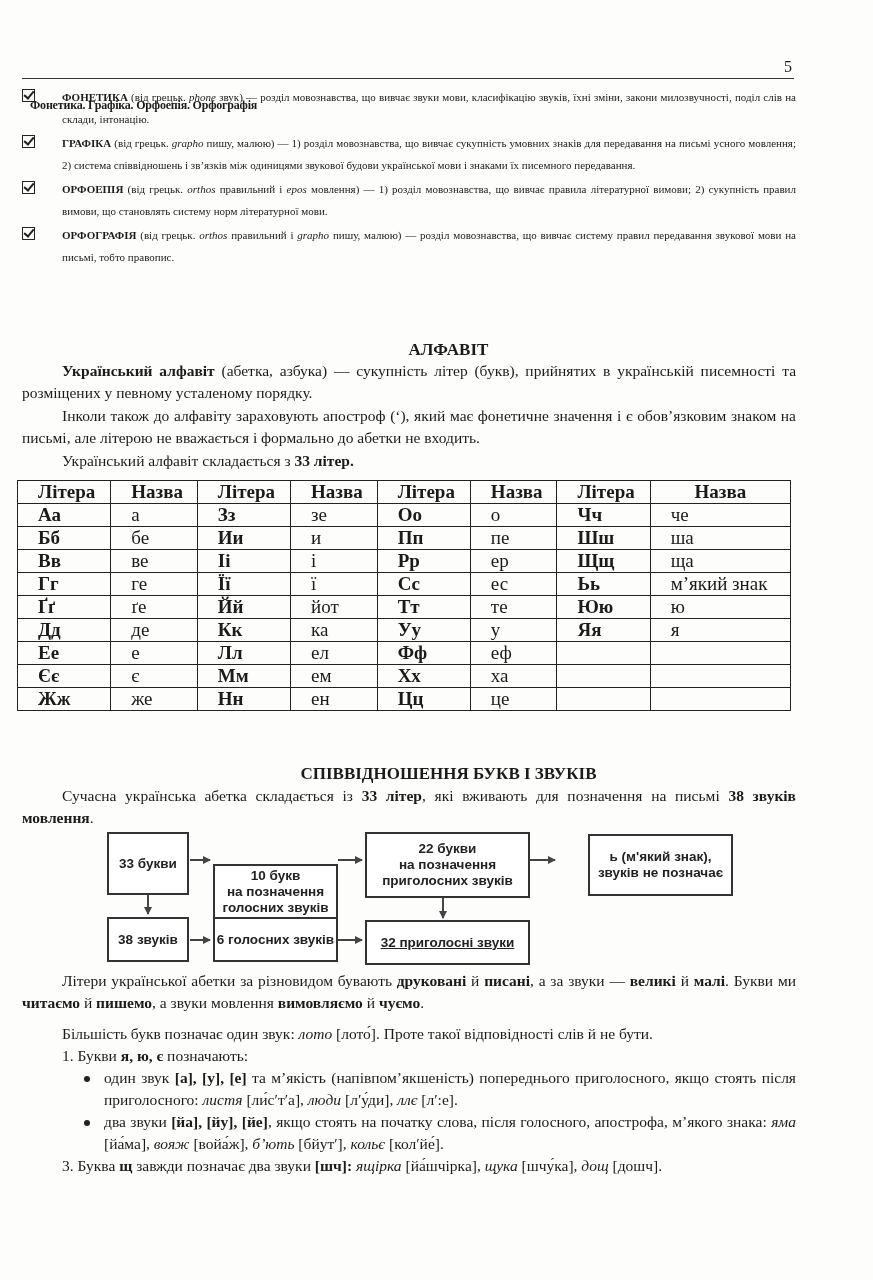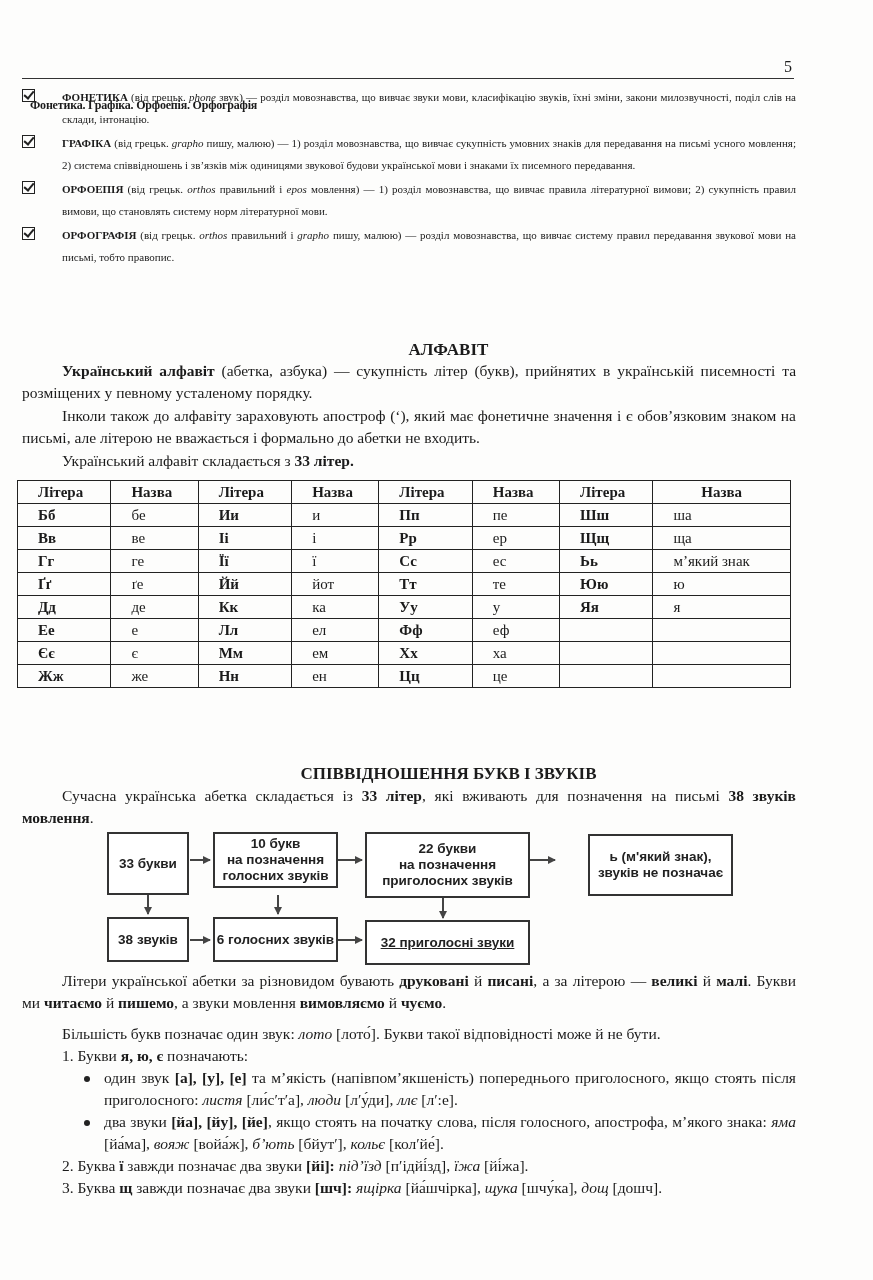--- a/index.html
+++ b/index.html
@@ -19,21 +19,21 @@
   .def .chk::after { content:""; position:absolute; left:3px; top:-1px; width:4px; height:8px; border-right:2px solid #222; border-bottom:2px solid #222; transform:rotate(40deg); }
   .def b { font-weight:bold; }
   .def i { font-style:italic; }
   h2 {
     position:absolute; margin:12px; font-size:17px; font-weight:bold; text-align:center; left:0; width:873px;
   }
   .para { position:absolute; left:22px; width:774px; font-size:15.5px; line-height:22px; text-align:justify; }
   .indent { text-indent:40px; }
   table.alpha {
     position:absolute; left:17px; top:480px; width:774px; border-collapse:collapse;
-    font-size:15px;
+    font-size:19px;
   }
   table.alpha td, table.alpha th {
     border:1.4px solid #222; height:22px; padding:0 0 0 20px; text-align:left; font-weight:normal;
   }
   table.alpha th { font-weight:bold; padding-left:20px; }
   table.alpha td.let { font-weight:bold; }
   .diagram { position:absolute; left:0; top:0; width:873px; height:1280px; pointer-events:none; }
   .box {
     position:absolute; border:2.5px solid #333; box-sizing:border-box; background:#fff;
     font-family:"Liberation Sans", sans-serif; font-weight:bold; font-size:13.5px;
@@ -88,20 +88,30 @@
       <th>Назва</th>
       <th>Літера</th>
       <th>Назва</th>
       <th>Літера</th>
       <th>Назва</th>
       <th>Літера</th>
       <th style="text-align:center;padding-left:0;">Назва</th>
     </tr>
   </thead>
   <tbody id="alpha-body">
+      <tr>
+        <td class="let">Аа</td>
+        <td>а</td>
+        <td class="let">Зз</td>
+        <td>зе</td>
+        <td class="let">Оо</td>
+        <td>о</td>
+        <td class="let">Чч</td>
+        <td>че</td>
+      </tr>
       <tr>
         <td class="let">Бб</td>
         <td>бе</td>
         <td class="let">Ии</td>
         <td>и</td>
         <td class="let">Пп</td>
         <td>пе</td>
         <td class="let">Шш</td>
         <td>ша</td>
       </tr>
@@ -193,51 +203,48 @@
     <line x1="190" y1="860" x2="210" y2="860" stroke="#444" stroke-width="2" marker-end="url(#ah)"></line>
     <line x1="338" y1="860" x2="362" y2="860" stroke="#444" stroke-width="2" marker-end="url(#ah)"></line>
     <line x1="530" y1="860" x2="555" y2="860" stroke="#444" stroke-width="2" marker-end="url(#ah)"></line>
     <line x1="148" y1="895" x2="148" y2="914" stroke="#444" stroke-width="2" marker-end="url(#ah)"></line>
     <line x1="278" y1="895" x2="278" y2="914" stroke="#444" stroke-width="2" marker-end="url(#ah)"></line>
     <line x1="443" y1="895" x2="443" y2="918" stroke="#444" stroke-width="2" marker-end="url(#ah)"></line>
     <line x1="190" y1="940" x2="210" y2="940" stroke="#444" stroke-width="2" marker-end="url(#ah)"></line>
     <line x1="338" y1="940" x2="362" y2="940" stroke="#444" stroke-width="2" marker-end="url(#ah)"></line>
   </svg>
   <div class="box" style="left:107px;top:832px;width:82px;height:63px;">33 букви</div>
-  <div class="box" style="left:213px;top:832px;width:125px;height:56px;white-space:pre-line;">10 букв
+  <div class="box" style="left:213px;top:864px;width:125px;height:56px;white-space:pre-line;">10 букв
 на позначення
 голосних звуків</div>
   <div class="box" style="left:365px;top:832px;width:165px;height:66px;white-space:pre-line;">22 букви
 на позначення
 приголосних звуків</div>
   <div class="box" style="left:588px;top:834px;width:145px;height:62px;white-space:pre-line;">ь (м'який знак),
 звуків не позначає</div>
   <div class="box" style="left:107px;top:917px;width:82px;height:45px;">38 звуків</div>
   <div class="box" style="left:213px;top:917px;width:125px;height:45px;">6 голосних звуків</div>
   <div class="box" style="left:365px;top:920px;width:165px;height:45px;text-decoration:underline;">32 приголосні звуки</div>
 </div>
 
 <div class="para indent" style="top:970px;">
-  <span>Літери української абетки за різновидом бувають </span><b>друковані</b><span> й </span><b>писані</b><span>, а за літерою — </span><b>великі</b><span> й </span><b>малі</b><span>. Букви ми </span><b>читаємо</b><span> й </span><b>пишемо</b><span>, а звуки мовлення </span><b>вимовляємо</b><span> й </span><b>чуємо</b><span>.</span>
+  <span>Літери української абетки за різновидом бувають </span><b>друковані</b><span> й </span><b>писані</b><span>, а за звуки — </span><b>великі</b><span> й </span><b>малі</b><span>. Букви ми </span><b>читаємо</b><span> й </span><b>пишемо</b><span>, а звуки мовлення </span><b>вимовляємо</b><span> й </span><b>чуємо</b><span>.</span>
 </div>
 
 <div class="list" style="top:1023px;">
   <div style="padding-left:40px;">
-    <span>Більшість букв позначає один звук: </span><i>лото</i><span> [лото́]. Букви такої відповідності може й не бути.</span>
+    <span>Більшість букв позначає один звук: </span><i>лото</i><span> [лото́]. Проте такої відповідності слів й не бути.</span>
   </div>
   <div style="padding-left:40px;">
     <span>1. Букви </span><b>я, ю, є</b><span> позначають:</span>
   </div>
   <div class="bullet-item">
     <span class="dot"></span>
     <span class="txt"><span>один звук </span><b>[а], [у], [е]</b><span> та м’якість (напівпом’якшеність) попереднього приголосного, якщо стоять після приголосного: </span><i>листя</i><span> [ли́с′т′а], </span><i>люди</i><span> [л′у́ди], </span><i>ллє</i><span> [л′:е].</span></span>
   </div>
   <div class="bullet-item">
     <span class="dot"></span>
     <span class="txt"><span>два звуки </span><b>[йа], [йу], [йе]</b><span>, якщо стоять на початку слова, після голосного, апострофа, м’якого знака: </span><i>яма</i><span> [йа́ма], </span><i>вояж</i><span> [войа́ж], </span><i>б’ють</i><span> [бйут′], </span><i>кольє</i><span> [кол′йе́].</span></span>
   </div>
   <div style="padding-left:40px;">
-    <span>2. Буква </span><b>ї</b><span> завжди позначає два звуки </span><b>[йі]:</b><i> під’їзд</i><span> [п′ідйі́зд], </span><i>їжа</i><span> [йі́жа].</span>
-  </div>
-  <div style="padding-left:40px;">
     <span>3. Буква </span><b>щ</b><span> завжди позначає два звуки </span><b>[шч]:</b><i> ящірка</i><span> [йа́шчірка], </span><i>щука</i><span> [шчу́ка], </span><i>дощ</i><span> [дошч].</span>
   </div>
 </div>
 
 </body></html>

